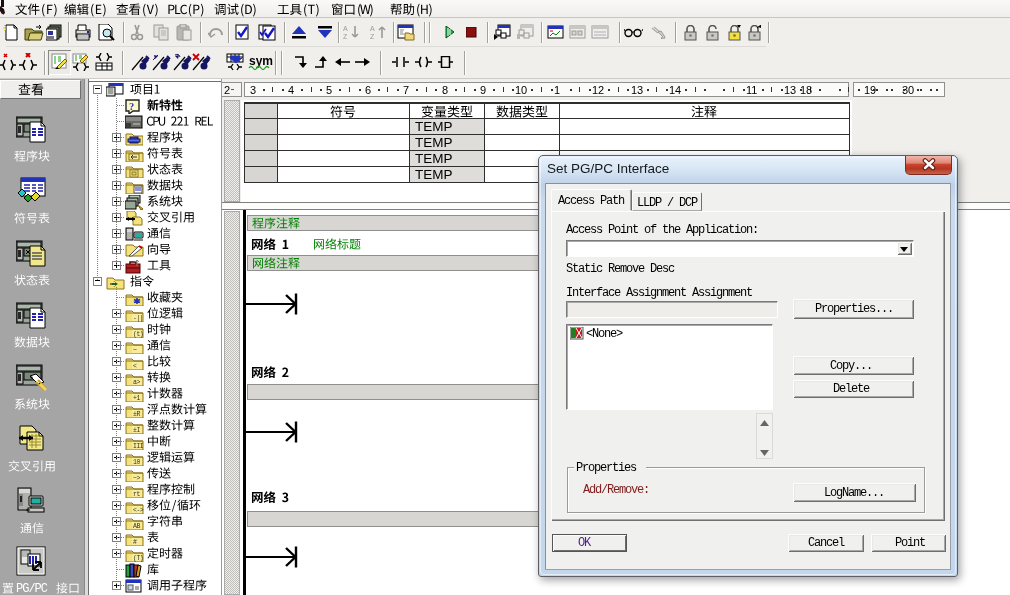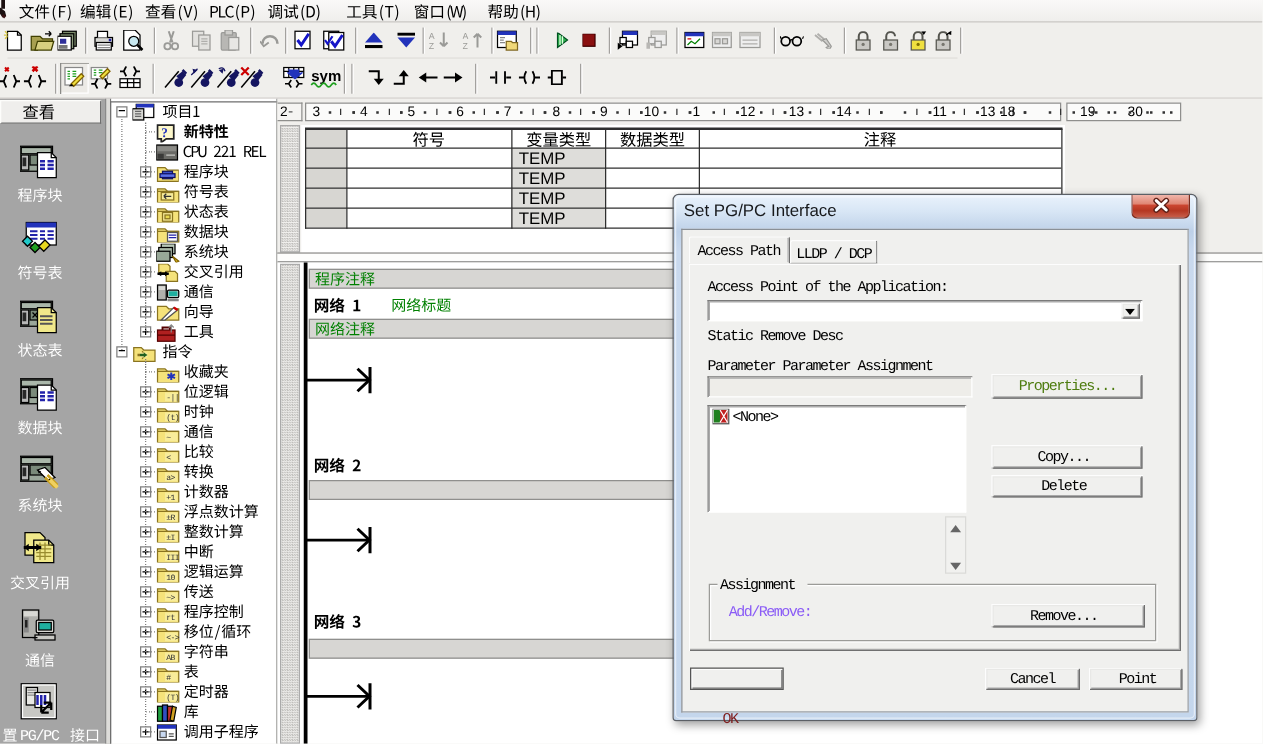--- a/index.html
+++ b/index.html
@@ -1264,24 +1264,24 @@
 <div style="position:absolute;left:558px;top:194px;font:normal 12px 'Liberation Mono',monospace;letter-spacing:-1.2px;color:#000;white-space:pre">Access Path</div>
 <div style="position:absolute;left:632px;top:192px;width:70px;height:19px;background:#f0f0ee;border:1px solid;border-color:#fdfdfd #707070 #a8a8a8 #fdfdfd;border-radius:2px 2px 0 0"></div>
 <div style="position:absolute;left:637px;top:196px;font:normal 12px 'Liberation Mono',monospace;letter-spacing:-1.2px;color:#000;white-space:pre">LLDP / DCP</div>
 <div style="position:absolute;left:566px;top:223px;font:normal 12px 'Liberation Mono',monospace;letter-spacing:-1.2px;color:#000;white-space:pre">Access Point of the Application:</div>
 <div style="position:absolute;left:566px;top:240px;width:348px;height:17px;background:#fff;border:1px solid;border-color:#7a7a7a #fff #fff #7a7a7a;box-shadow:inset 1px 1px 0 #a9a9a9"></div>
 <div class="btn" style="left:897px;top:242px;width:15px;height:13px"></div>
 <svg style="position:absolute;left:900px;top:247px" width="9" height="5" viewBox="0 0 9 5">
     <path d="M0 0h8L4 5z" fill="#000"></path>
   </svg>
 <div style="position:absolute;left:566px;top:262px;font:normal 12px 'Liberation Mono',monospace;letter-spacing:-1.2px;color:#000;white-space:pre">Static Remove Desc</div>
-<div style="position:absolute;left:566px;top:286px;font:normal 12px 'Liberation Mono',monospace;letter-spacing:-1.2px;color:#000;white-space:pre">Parameter Parameter Assignment</div>
+<div style="position:absolute;left:566px;top:286px;font:normal 12px 'Liberation Mono',monospace;letter-spacing:-1.2px;color:#000;white-space:pre">Interface Assignment Assignment</div>
 <div style="position:absolute;left:566px;top:301px;width:212px;height:17px;background:#eeede9;border:1px solid;border-color:#7a7a7a #fff #fff #7a7a7a;box-shadow:inset 1px 1px 0 #a9a9a9"></div>
 <div class="btn" style="left:793px;top:299px;width:121px;height:20px"></div>
-<div style="position:absolute;left:815px;top:302px;font:normal 12px 'Liberation Mono',monospace;letter-spacing:-1.2px;color:#4d7c0f;white-space:pre">Properties...</div>
+<div style="position:absolute;left:815px;top:302px;font:normal 12px 'Liberation Mono',monospace;letter-spacing:-1.2px;color:#000000;white-space:pre">Properties...</div>
 <div style="position:absolute;left:566px;top:324px;width:207px;height:86px;background:#fff;border:1px solid;border-color:#7a7a7a #fff #fff #7a7a7a;box-shadow:inset 1px 1px 0 #a9a9a9"></div>
 <svg style="position:absolute;left:570px;top:327px;" width="14" height="13" viewBox="0 0 14 13">
     <rect x="0" y="0" width="13" height="12" fill="#f0f0ee" stroke="#555"></rect>
     <rect x="1" y="1" width="5" height="10" fill="#208020"></rect>
     <rect x="6" y="1" width="6" height="10" fill="#c02020"></rect>
     <path d="M6 1l6 10M12 1L6 11" stroke="#fff"></path>
   </svg>
 <div style="position:absolute;left:586px;top:327px;font:normal 12px 'Liberation Mono',monospace;letter-spacing:-1.2px;color:#000;white-space:pre">&lt;None&gt;</div>
 <div class="btn" style="left:793px;top:356px;width:121px;height:19px"></div>
 <div style="position:absolute;left:830px;top:359px;font:normal 12px 'Liberation Mono',monospace;letter-spacing:-1.2px;color:#000;white-space:pre">Copy...</div>
@@ -1289,26 +1289,26 @@
 <div style="position:absolute;left:833px;top:382px;font:normal 12px 'Liberation Mono',monospace;letter-spacing:-1.2px;color:#000;white-space:pre">Delete</div>
 <div style="position:absolute;left:756px;top:413px;width:17px;height:46px;background:#f1f1ef;border:1px solid #dadad8"></div>
 <svg style="position:absolute;left:760px;top:420px;" width="9" height="6" viewBox="0 0 9 6">
     <path d="M4.5 0L9 6H0z" fill="#666"></path>
   </svg>
 <svg style="position:absolute;left:760px;top:450px;" width="9" height="6" viewBox="0 0 9 6">
     <path d="M4.5 6L0 0h9z" fill="#666"></path>
   </svg>
 <div style="position:absolute;left:567px;top:467px;width:358px;height:46px;border:1px solid #9b9b98;box-shadow:1px 1px 0 #fff,inset 1px 1px 0 #fff"></div>
 <div style="position:absolute;left:574px;top:461px;width:72px;height:12px;background:#f0f0ee"></div>
-<div style="position:absolute;left:576px;top:461px;font:normal 12px 'Liberation Mono',monospace;letter-spacing:-1.2px;color:#000;white-space:pre">Assignment</div>
-<div style="position:absolute;left:583px;top:483px;font:normal 12px 'Liberation Mono',monospace;letter-spacing:-1.2px;color:#8b5cf6;white-space:pre">Add/Remove:</div>
+<div style="position:absolute;left:576px;top:461px;font:normal 12px 'Liberation Mono',monospace;letter-spacing:-1.2px;color:#000;white-space:pre">Properties</div>
+<div style="position:absolute;left:583px;top:483px;font:normal 12px 'Liberation Mono',monospace;letter-spacing:-1.2px;color:#7f1d1d;white-space:pre">Add/Remove:</div>
 <div class="btn" style="left:793px;top:483px;width:123px;height:19px"></div>
-<div style="position:absolute;left:824px;top:486px;font:normal 12px 'Liberation Mono',monospace;letter-spacing:-1.2px;color:#000;white-space:pre">Remove...</div>
+<div style="position:absolute;left:824px;top:486px;font:normal 12px 'Liberation Mono',monospace;letter-spacing:-1.2px;color:#000;white-space:pre">LogName...</div>
 <div class="btn" style="left:552px;top:534px;width:75px;height:18px;border:1px solid #555;box-shadow:inset 1px 1px 0 #fdfdfd,inset -1px -1px 0 #6e6e6e"></div>
-<div style="position:absolute;left:578px;top:568px;font:normal 12px 'Liberation Mono',monospace;letter-spacing:-1.2px;color:#7f1d1d;white-space:pre">OK</div>
+<div style="position:absolute;left:578px;top:536px;font:normal 12px 'Liberation Mono',monospace;letter-spacing:-1.2px;color:#4c1d95;white-space:pre">OK</div>
 <div class="btn" style="left:788px;top:534px;width:76px;height:18px"></div>
 <div style="position:absolute;left:808px;top:536px;font:normal 12px 'Liberation Mono',monospace;letter-spacing:-1.2px;color:#000;white-space:pre">Cancel</div>
 <div class="btn" style="left:871px;top:534px;width:75px;height:18px"></div>
 <div style="position:absolute;left:895px;top:536px;font:normal 12px 'Liberation Mono',monospace;letter-spacing:-1.2px;color:#000;white-space:pre">Point</div>
 <svg width="0" height="0" style="position:absolute">
     <defs>
       <path id="r0" d="M423 823C453 774 485 707 497 666L580 693C566 734 531 799 501 847ZM50 664V590H206C265 438 344 307 447 200C337 108 202 40 36 -7C51 -25 75 -60 83 -78C250 -24 389 48 502 146C615 46 751 -28 915 -73C928 -52 950 -20 967 -4C807 36 671 107 560 201C661 304 738 432 796 590H954V664ZM504 253C410 348 336 462 284 590H711C661 455 592 344 504 253Z"></path>
       <path id="r1" d="M317 341V268H604V-80H679V268H953V341H679V562H909V635H679V828H604V635H470C483 680 494 728 504 775L432 790C409 659 367 530 309 447C327 438 359 420 373 409C400 451 425 504 446 562H604V341ZM268 836C214 685 126 535 32 437C45 420 67 381 75 363C107 397 137 437 167 480V-78H239V597C277 667 311 741 339 815Z"></path>
       <path id="r2" d="M239 -196 295 -171C209 -29 168 141 168 311C168 480 209 649 295 792L239 818C147 668 92 507 92 311C92 114 147 -47 239 -196Z"></path>
       <path id="r3" d="M101 0H193V329H473V407H193V655H523V733H101Z"></path>

